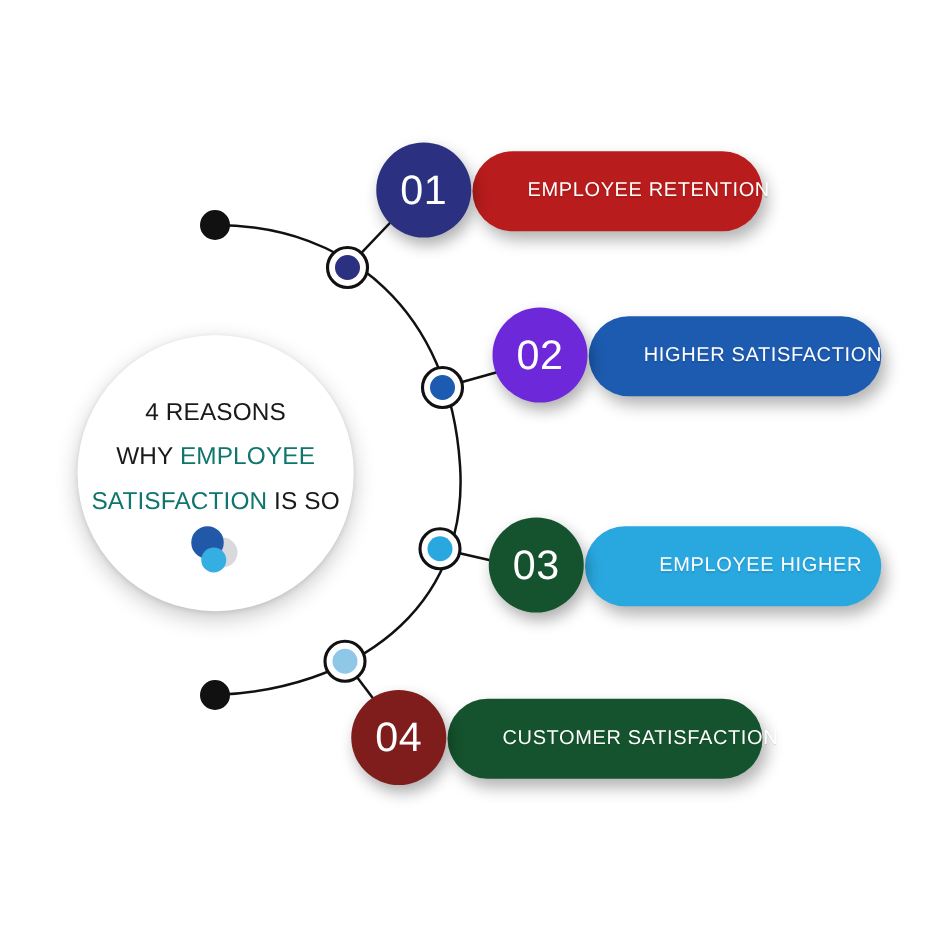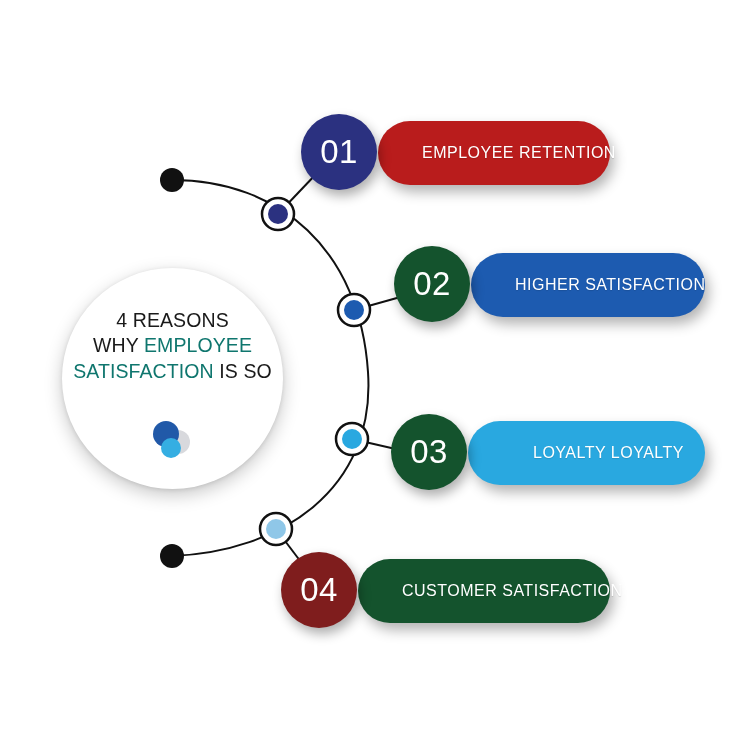--- a/index.html
+++ b/index.html
@@ -15,21 +15,21 @@
     position:absolute;left:62px;top:268px;width:221px;height:221px;
     border-radius:50%;background:#ffffff;
     box-shadow:0 6px 18px rgba(0,0,0,0.22), 0 1px 4px rgba(0,0,0,0.10);
     z-index:6;
   }
   .center-text{
     position:absolute;left:0;right:0;top:40px;
     text-align:center;line-height:1.30;
     font-size:19.5px;color:#1a1a1a;letter-spacing:0.1px;
   }
-  .center-text .ln{display:block;white-space:nowrap;}
+  .center-text .ln{display:block;white-space:nowrap;margin-top:10px;}
   .hl{color:#0f766e;}
   .logo{
     position:absolute;left:50%;top:152px;transform:translateX(-50%);
     width:46px;height:40px;
   }
 
   
   .row{position:absolute;z-index:5;}
   .bar{
     position:absolute;border-radius:34px;
@@ -114,28 +114,28 @@
     </div>
     <div class="badge" style="background: rgb(43, 49, 128);">
       <span>01</span>
     </div>
   </div>
 
   <div class="row" id="row2">
     <div class="bar" style="background: rgb(29, 91, 176);">
       <span class="bar-label">HIGHER SATISFACTION</span>
     </div>
-    <div class="badge" style="background: #14532d;">
+    <div class="badge" style="background: #6d28d9;">
       <span>02</span>
     </div>
   </div>
 
   <div class="row" id="row3">
     <div class="bar" style="background: rgb(41, 168, 224);">
-      <span class="bar-label">LOYALTY LOYALTY</span>
+      <span class="bar-label">EMPLOYEE HIGHER</span>
     </div>
     <div class="badge" style="background: #14532d;">
       <span>03</span>
     </div>
   </div>
 
   <div class="row" id="row4">
     <div class="bar" style="background: #14532d;">
       <span class="bar-label">CUSTOMER SATISFACTION</span>
     </div>

